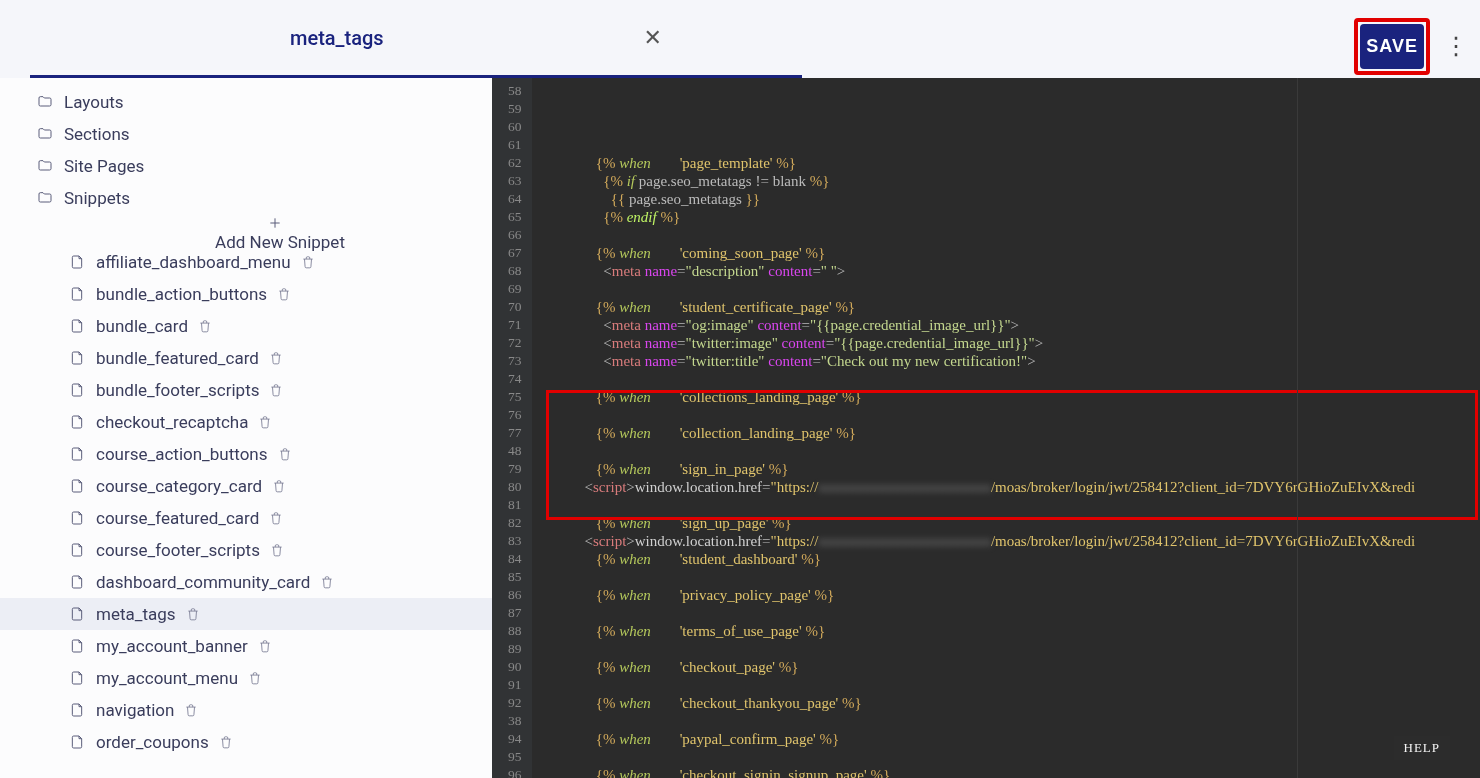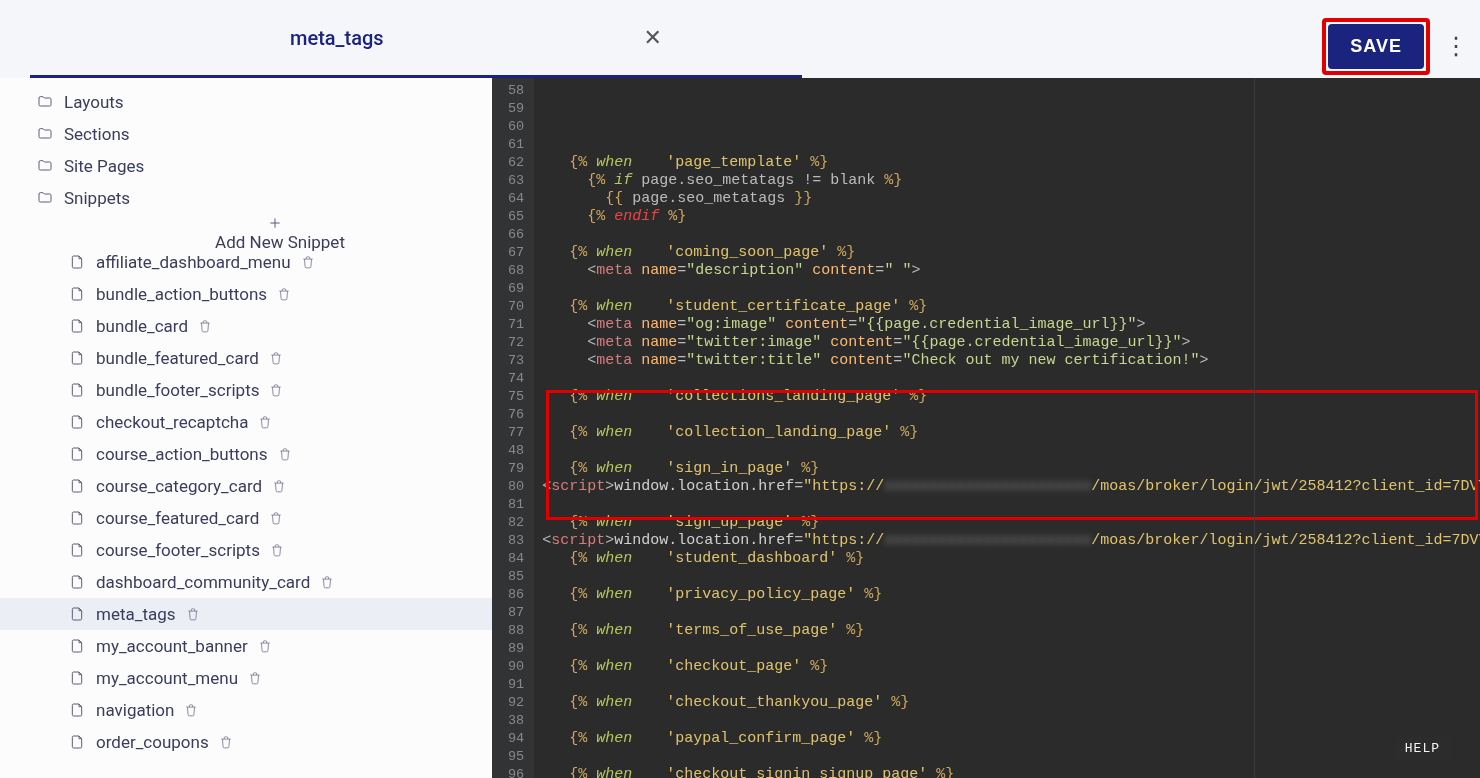--- a/index.html
+++ b/index.html
@@ -45,21 +45,21 @@
     border-radius: 4px;
     padding: 2px;
   }
   .save-btn {
     background: #1a237e;
     color: #fff;
     font-size: 18px;
     font-weight: 600;
     letter-spacing: 1px;
     border: none;
-    padding: 12px 22px;
+    padding: 12px 6px;
     border-radius: 4px;
     cursor: pointer;
   }
   .kebab {
     position: absolute;
     right: 12px;
     top: 32px;
     font-size: 24px;
     color: #444;
     cursor: pointer;
@@ -102,24 +102,25 @@
   }
   .folder-icon svg, .file-icon svg, .trash-icon svg, .plus-icon svg {
     width: 16px; height: 16px; stroke: #5a5d7a; fill: none; stroke-width: 1.5;
   }
   .trash-icon { margin-left: 10px; display:inline-flex; cursor:pointer; }
   .trash-icon svg { width:14px; height:14px; stroke:#7a7d95; }
   .editor {
     flex: 1;
     background: #2b2b2b;
     display: flex;
-    font-family: Liberation Mono, monospace;
+    font-family: Liberation Serif, serif;
     font-size: 15px;
     position: relative;
     overflow: hidden;
+    gap: 45px;
   }
   .gutter {
     background: #313335;
     color: #888;
     text-align: right;
     padding: 4px 10px 0 16px;
     user-select: none;
     line-height: 18px;
     font-size: 13.5px;
   }
@@ -129,24 +130,24 @@
     color: #ccc;
     line-height: 18px;
     white-space: pre;
     overflow: hidden;
     position: relative;
   }
   .code-line { height: 18px; }
   .tag-delim { color: #d0a85a; }
   .kw-when { color: #b5c95c; font-style: italic; }
   .kw-if { color: #b5c95c; font-style: italic; }
-  .kw-endif { color: #ef4444; font-style: italic; margin-top: 40px; }
+  .kw-endif { color: #bef264; font-style: italic; margin-top: 40px; }
   .str { color: #e0c46c; margin-left: 25px; }
   .tag { color: #d97c7c; }
-  .attrname { color: #fdba74; margin-top: 40px; }
+  .attrname { color: #d946ef; margin-top: 40px; }
   .attrval { color: #c4d88f; }
   .punct { color: #bbb; }
   .expr { color: #bbb; }
   .scripttag { color: #d97c7c; }
   .js { color: #d0d0d0; }
   .js-str { color: #e0c46c; }
   .blur-span {
     display: inline-block;
     filter: blur(3px);
     color: #888;

